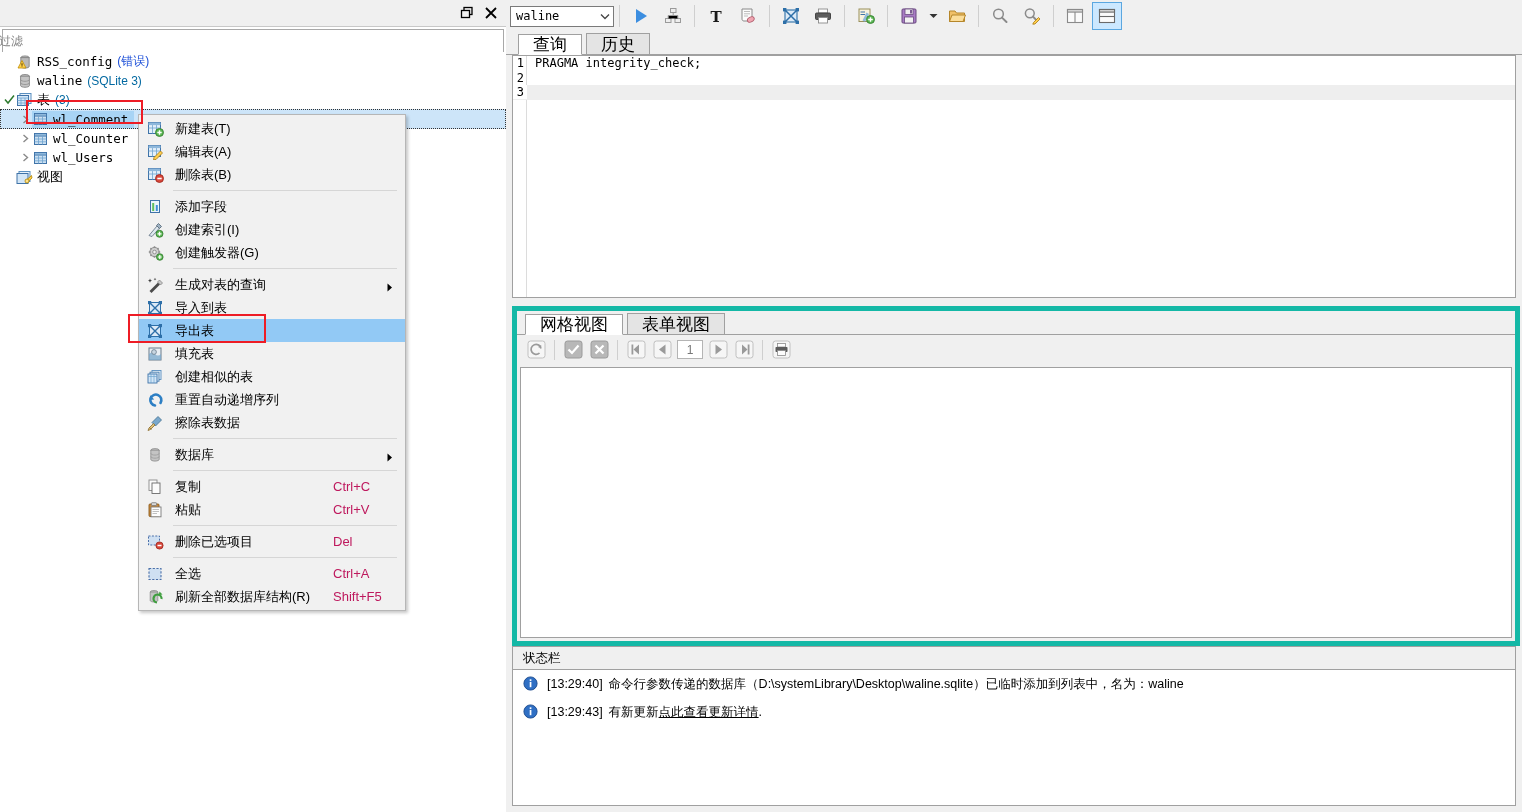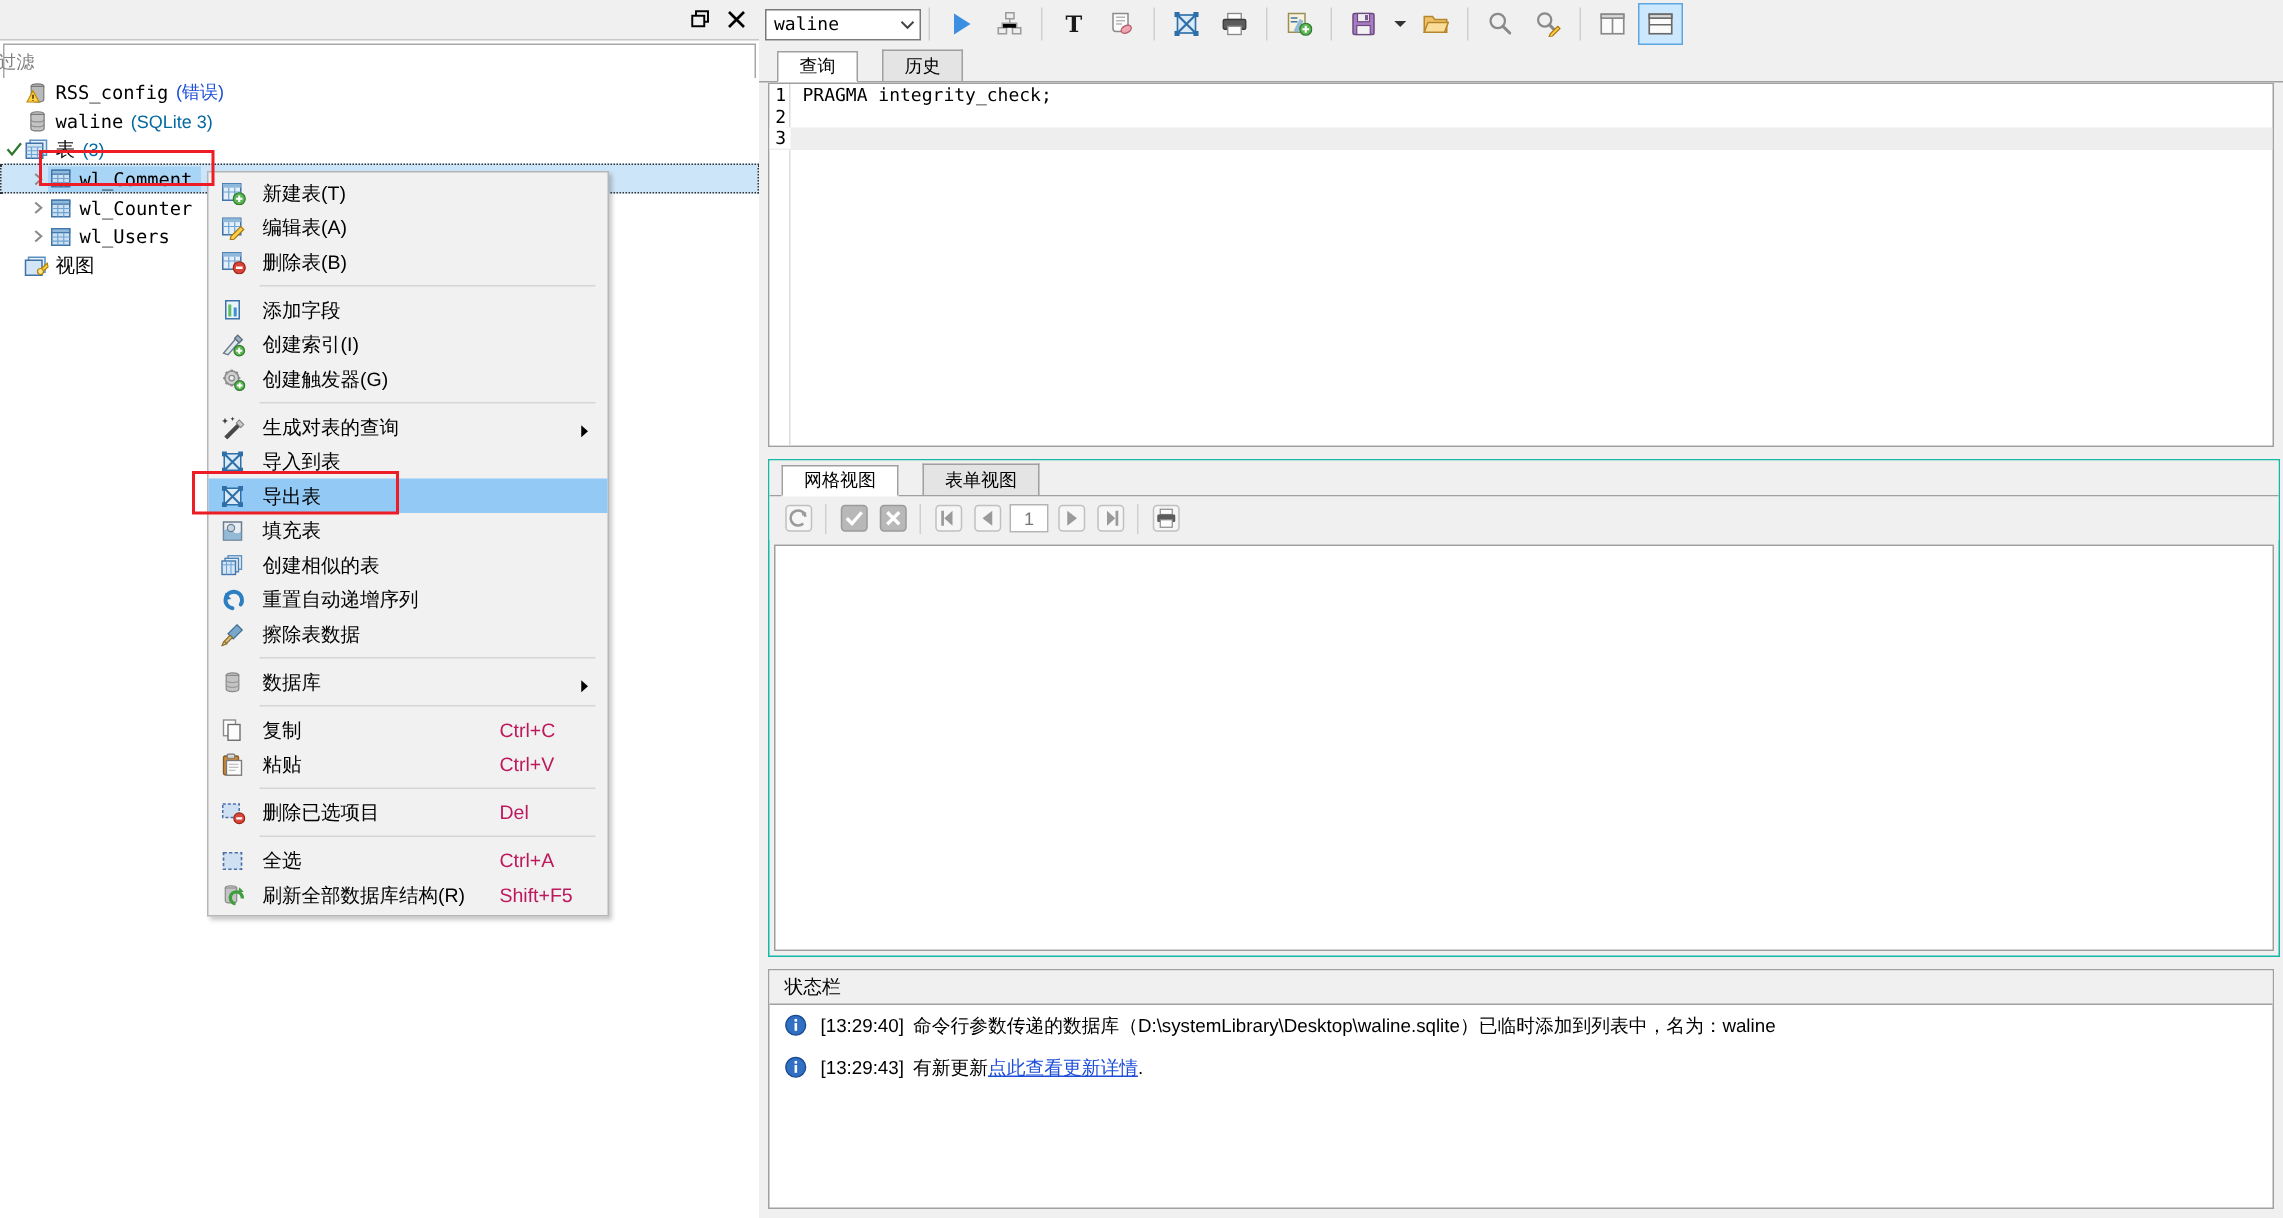--- a/index.html
+++ b/index.html
@@ -50,49 +50,49 @@
   .toolbar{position:relative;height:32px;background:#f0f0f0;display:flex;align-items:center;padding-left:4px;}
   .combo{width:104px;height:21px;background:#fff;border:1px solid #7a7a7a;display:flex;align-items:center;
          justify-content:space-between;padding:0 3px 0 5px;box-sizing:border-box;}
   .combo .cval{font-family:"DejaVu Sans Mono","Liberation Mono",monospace;font-size:12px;color:#000;}
   .tbtn{width:30px;height:28px;display:flex;align-items:center;justify-content:center;margin:0 1px;}
   .tbtn.active{background:#cce8ff;border:1px solid #5ba7e0;box-sizing:border-box;}
   .tsep{width:1px;height:22px;background:#cfcfcf;margin:0 5px;}
 
   
   .tabstrip{position:relative;height:22px;background:#f0f0f0;display:flex;align-items:flex-end;padding-left:12px;border-bottom:1px solid #a0a0a0;}
-  .tab{height:21px;padding:0 14px;display:flex;align-items:center;font-size:12px;background:#e4e4e4;
-       border:1px solid #a0a0a0;border-bottom:none;margin-right:16px;box-sizing:border-box;}
+  .tab{height:21px;padding:0 14px;display:flex;align-items:center;font-size:17px;background:#e4e4e4;
+       border:1px solid #a0a0a0;border-bottom:none;margin-right:4px;box-sizing:border-box;}
   .tab.active{background:#fff;border-bottom:1px solid #fff;margin-bottom:-1px;}
 
   
   .editor{position:absolute;left:6px;top:55px;right:6px;height:241px;background:#fff;border:1px solid #a0a0a0;overflow:hidden;}
   .ed-gutter{position:absolute;left:0;top:0;width:13px;height:100%;background:#fff;border-right:1px solid #dcdcdc;}
   .ed-line{position:relative;height:14.5px;display:flex;align-items:center;font-family:"DejaVu Sans Mono","Liberation Mono",monospace;font-size:12px;}
   .ed-num{width:11px;text-align:right;color:#000;flex:0 0 auto;padding-right:3px;}
   .ed-code{padding-left:8px;color:#000;white-space:pre;}
   .ed-cur-line{background:#eeeeee;}
 
   
-  .gridpanel{position:absolute;left:6px;top:306px;right:2px;height:330px;background:#f0f0f0;border:1px solid #14b8a6;}
+  .gridpanel{position:absolute;left:6px;top:306px;right:2px;height:330px;background:#f0f0f0;border:5px solid #14b8a6;}
   .g-tabstrip{height:23px;background:#f0f0f0;display:flex;align-items:flex-end;padding-left:8px;border-bottom:1px solid #a0a0a0;}
   .g-toolbar{height:29px;display:flex;align-items:center;padding-left:6px;background:#f0f0f0;}
   .gbtn{width:22px;height:21px;display:flex;align-items:center;justify-content:center;margin:0 2px;}
   .gsep{width:1px;height:20px;background:#cfcfcf;margin:0 5px;}
   .pagebox{width:26px;height:19px;background:#fff;border:1px solid #b4b4b4;display:flex;align-items:center;
            justify-content:center;font-size:12px;color:#777;margin:0 2px;box-sizing:border-box;}
   .g-area{position:absolute;left:3px;top:56px;right:3px;bottom:3px;background:#fff;border:1px solid #a0a0a0;}
 
   
   .statuspanel{position:absolute;left:6px;top:646px;right:6px;bottom:6px;background:#fff;border:1px solid #a0a0a0;}
   .sp-header{height:22px;background:#f0f0f0;border-bottom:1px solid #a0a0a0;display:flex;align-items:center;padding-left:10px;font-size:12.5px;}
   .sp-row{height:28px;display:flex;align-items:center;padding-left:10px;font-size:12.5px;white-space:nowrap;}
   .sp-ico{width:16px;height:16px;margin-right:8px;flex:0 0 auto;}
   .sp-time{margin-right:6px;}
-  .sp-link{color:#1d4ed8;text-decoration:underline;}
+  .sp-link{color:#000000;text-decoration:underline;}
 </style>
 </head>
 <body>
 
 <div class="app">
 
   <div class="left-panel">
 
     <div class="lp-titlebar">
 

